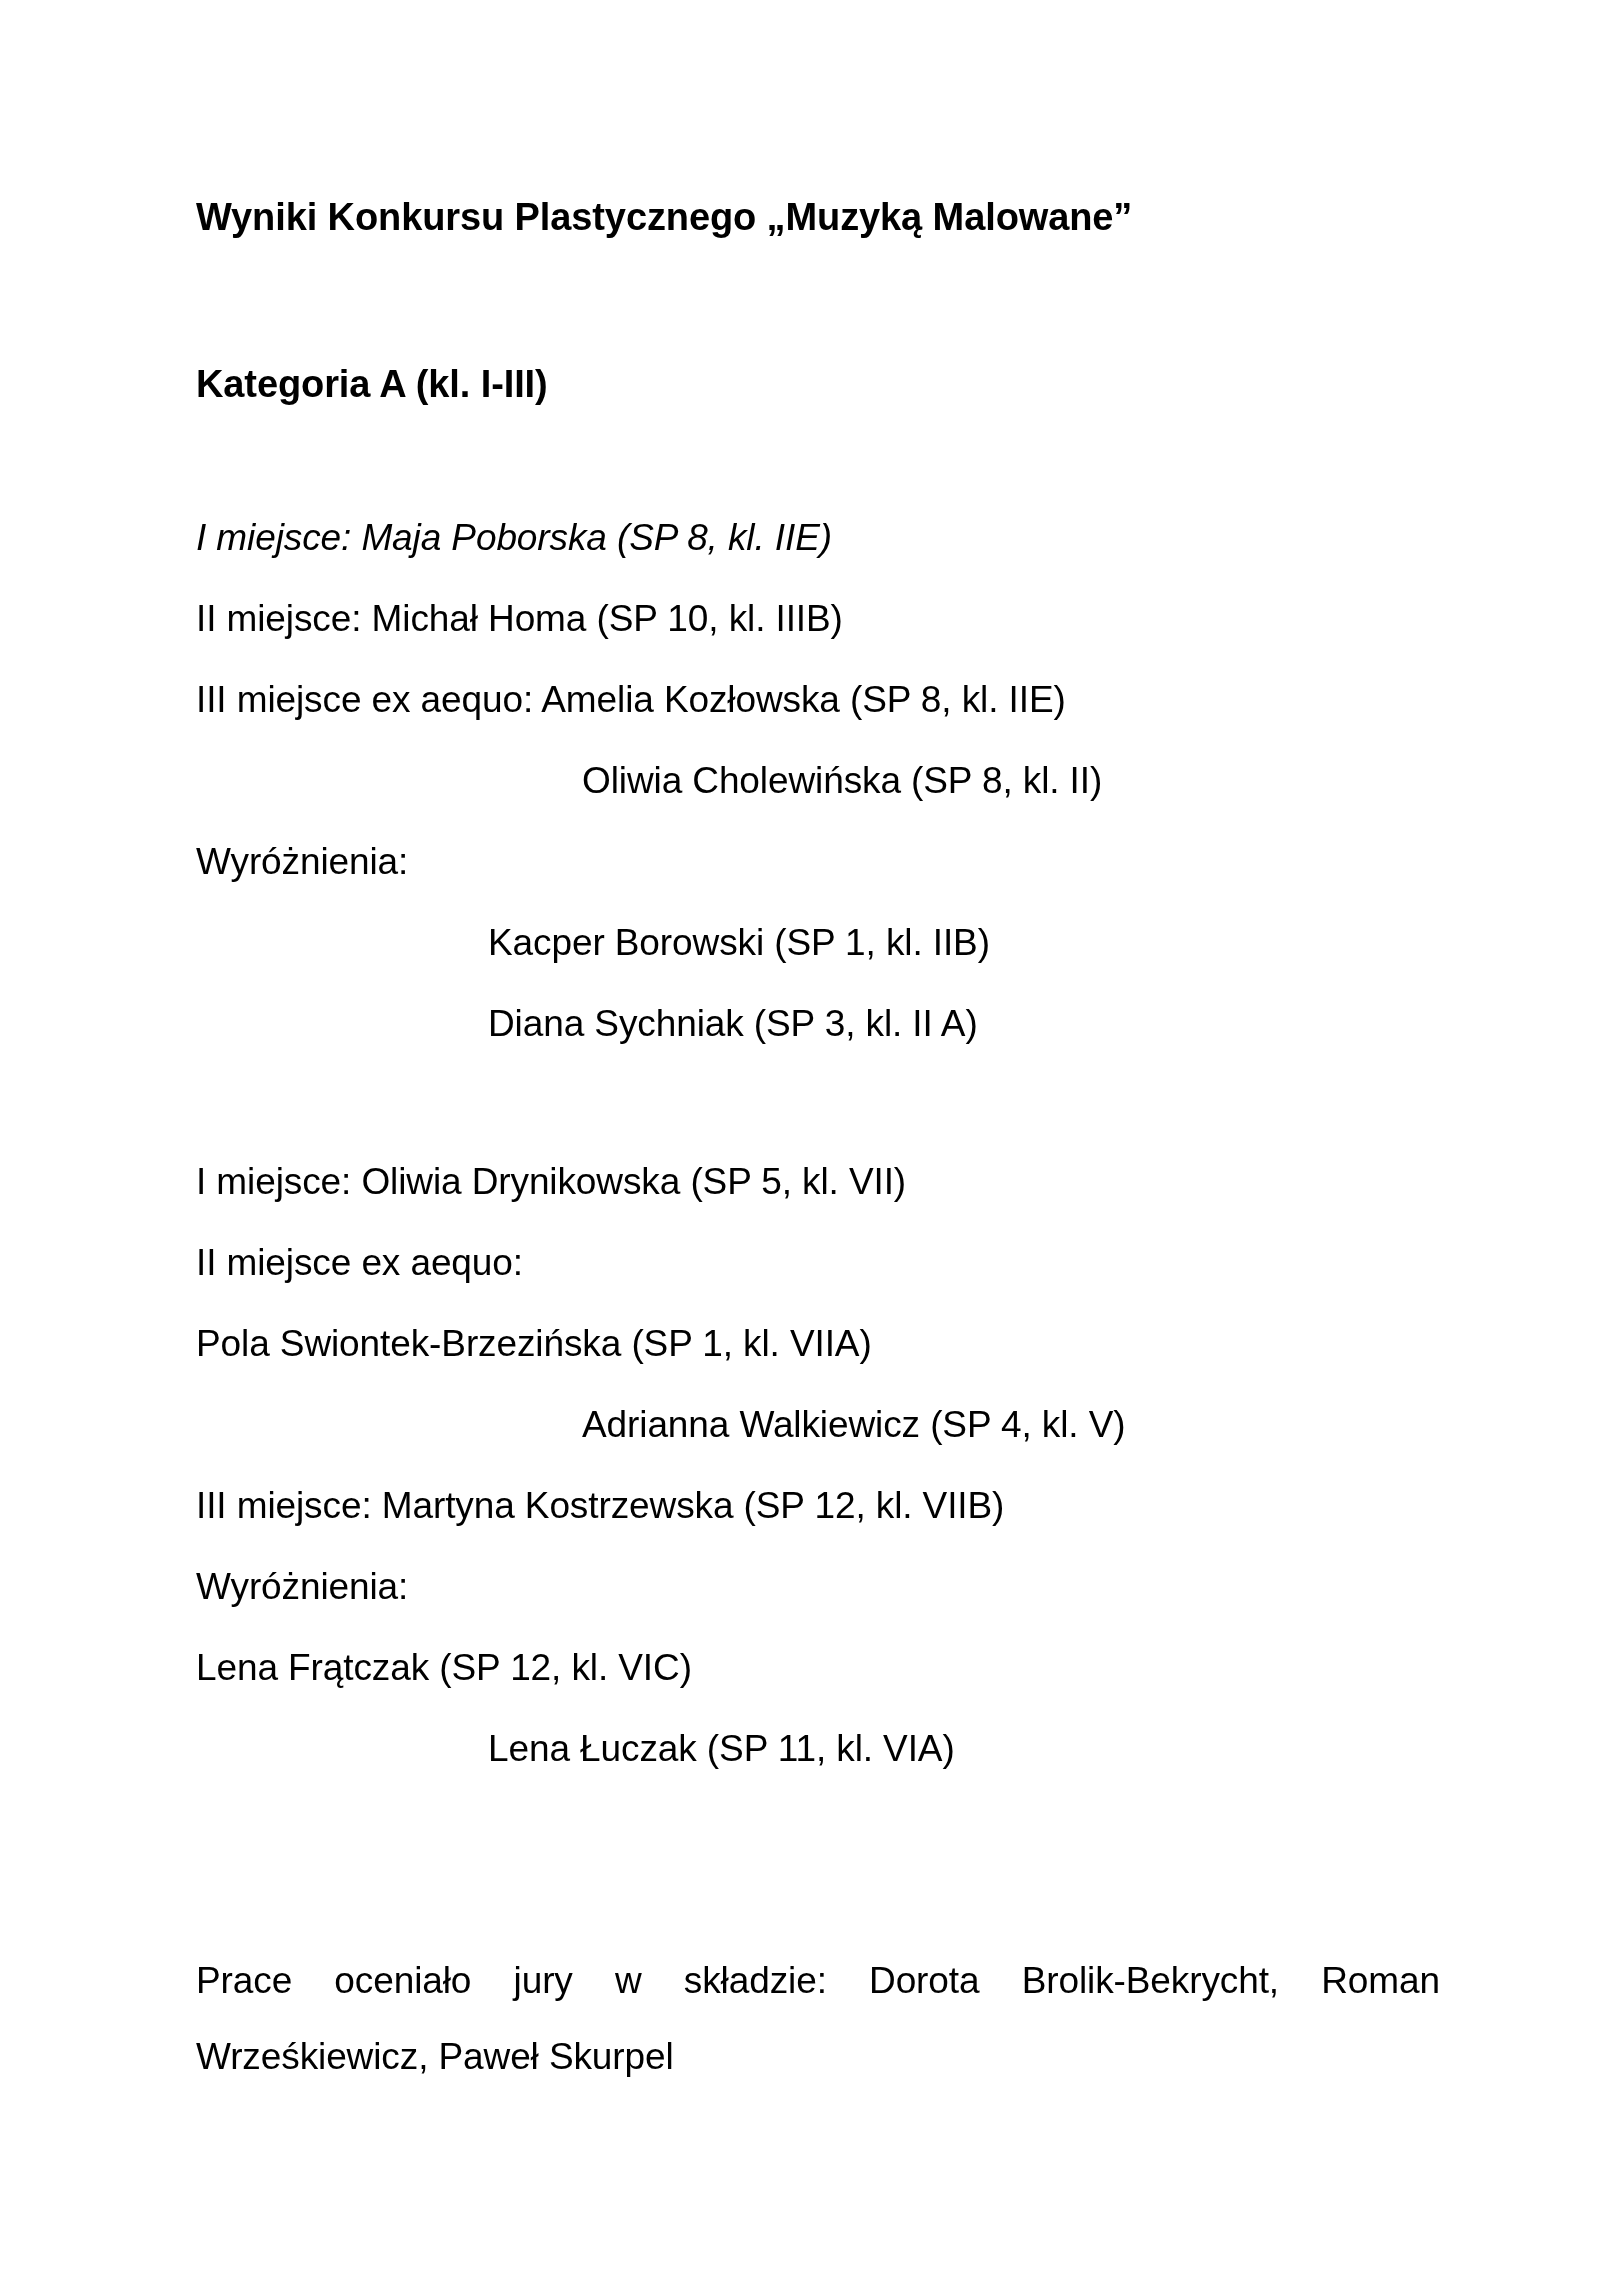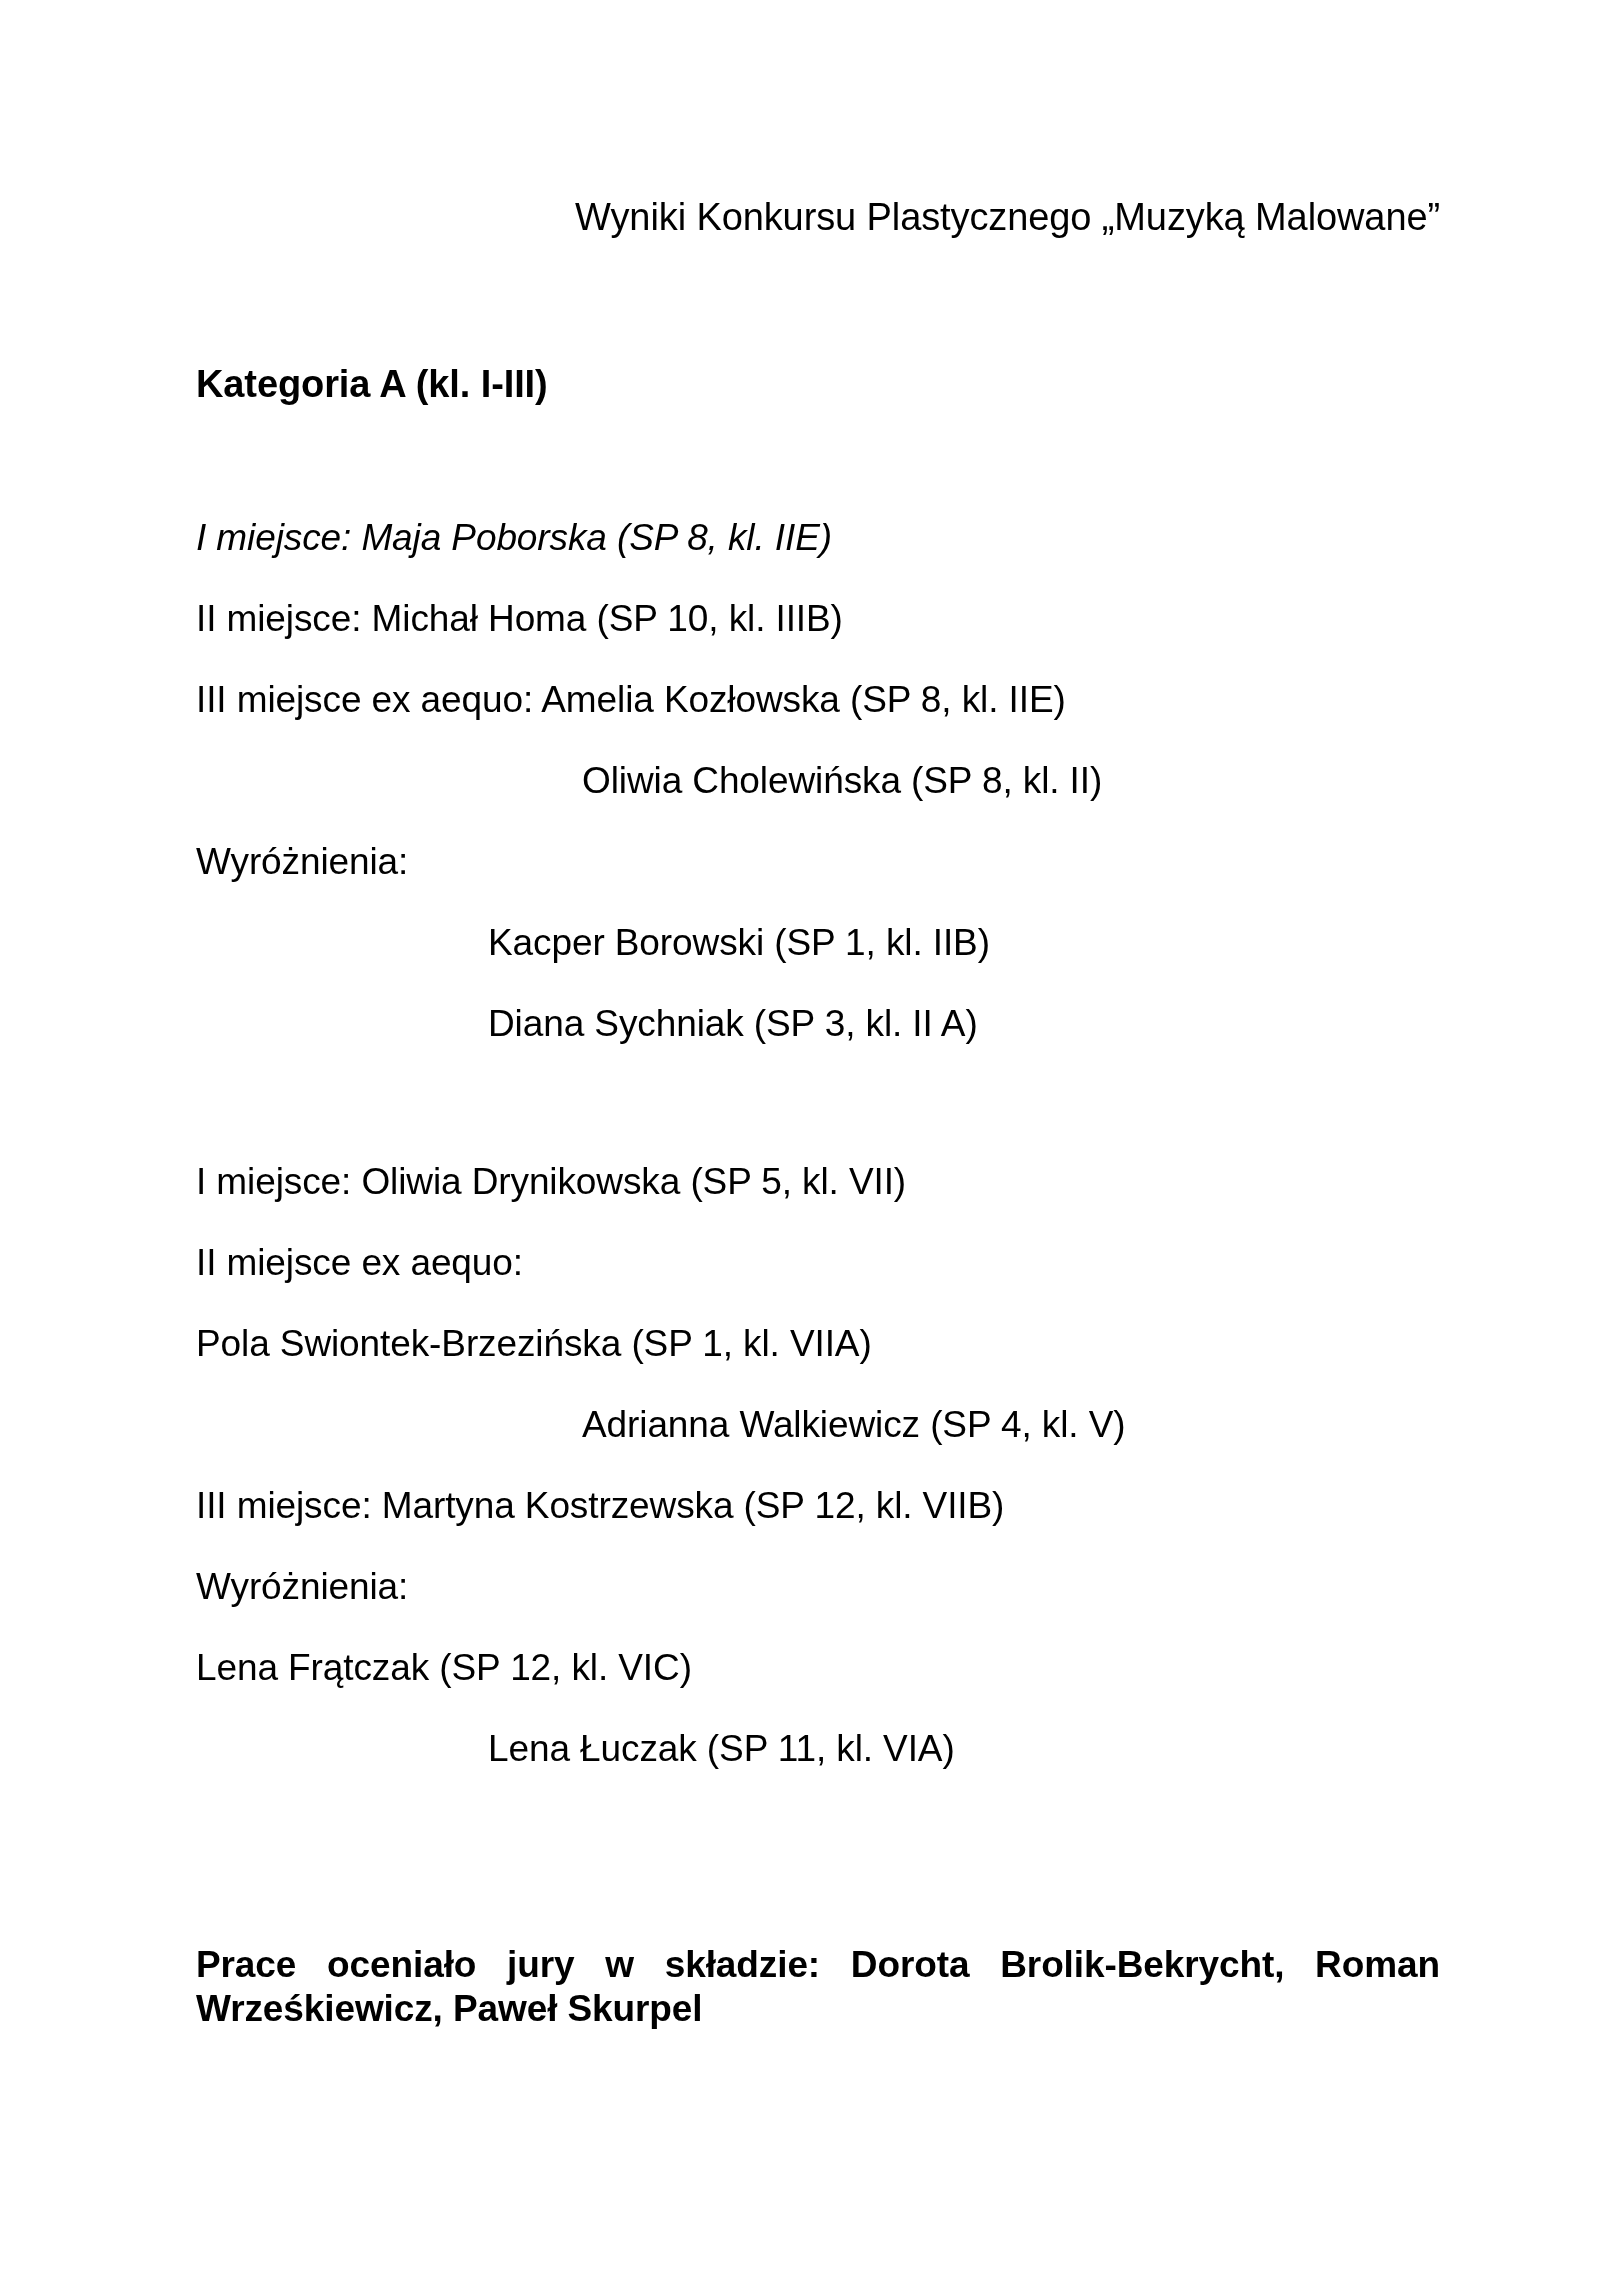--- a/index.html
+++ b/index.html
@@ -16,23 +16,23 @@
     background: #ffffff;
     color: #000000;
     font-family: "Liberation Sans", "DejaVu Sans", sans-serif;
     overflow: hidden;
     box-sizing: border-box;
     padding: 177px 183px 0 196px;
     letter-spacing: -0.01em;
   }
   .doc-title {
     font-size: 38px;
-    font-weight: normal;
+    font-weight: bold;
     line-height: 81px;
-    text-align: right;
+    text-align: left;
     white-space: nowrap;
   }
   .section-heading {
     font-size: 38px;
     font-weight: bold;
     line-height: 81px;
     white-space: nowrap;
   }
   .heading-a { margin-top: 86px; }
   .heading-b { margin-top: 71px; }
@@ -46,25 +46,24 @@
   .indent-1 { padding-left: 292px; }
   .indent-2 { padding-left: 386px; }
   .label-row { display: flex; flex-direction: column; }
   .label-row .row-label { flex: 0 0 auto; display: inline-block; }
   .label-w1 .row-label { width: 292px; }
   .label-w2 .row-label { width: 386px; }
   .label-row .row-value { flex: 0 0 auto; }
   .jury-note {
     margin-top: 154px;
     font-size: 37px;
-    line-height: 44px;
+    line-height: 76px;
     text-align: justify;
     text-justify: inter-word;
     white-space: normal;
-    font-weight: bold;
   }
 </style>
 </head>
 <body>
 
 <div class="page">
 
   <div class="doc-title">Wyniki Konkursu Plastycznego „Muzyką Malowane”</div>
 
   <div class="section-heading heading-a">Kategoria A (kl. I-III)</div>

